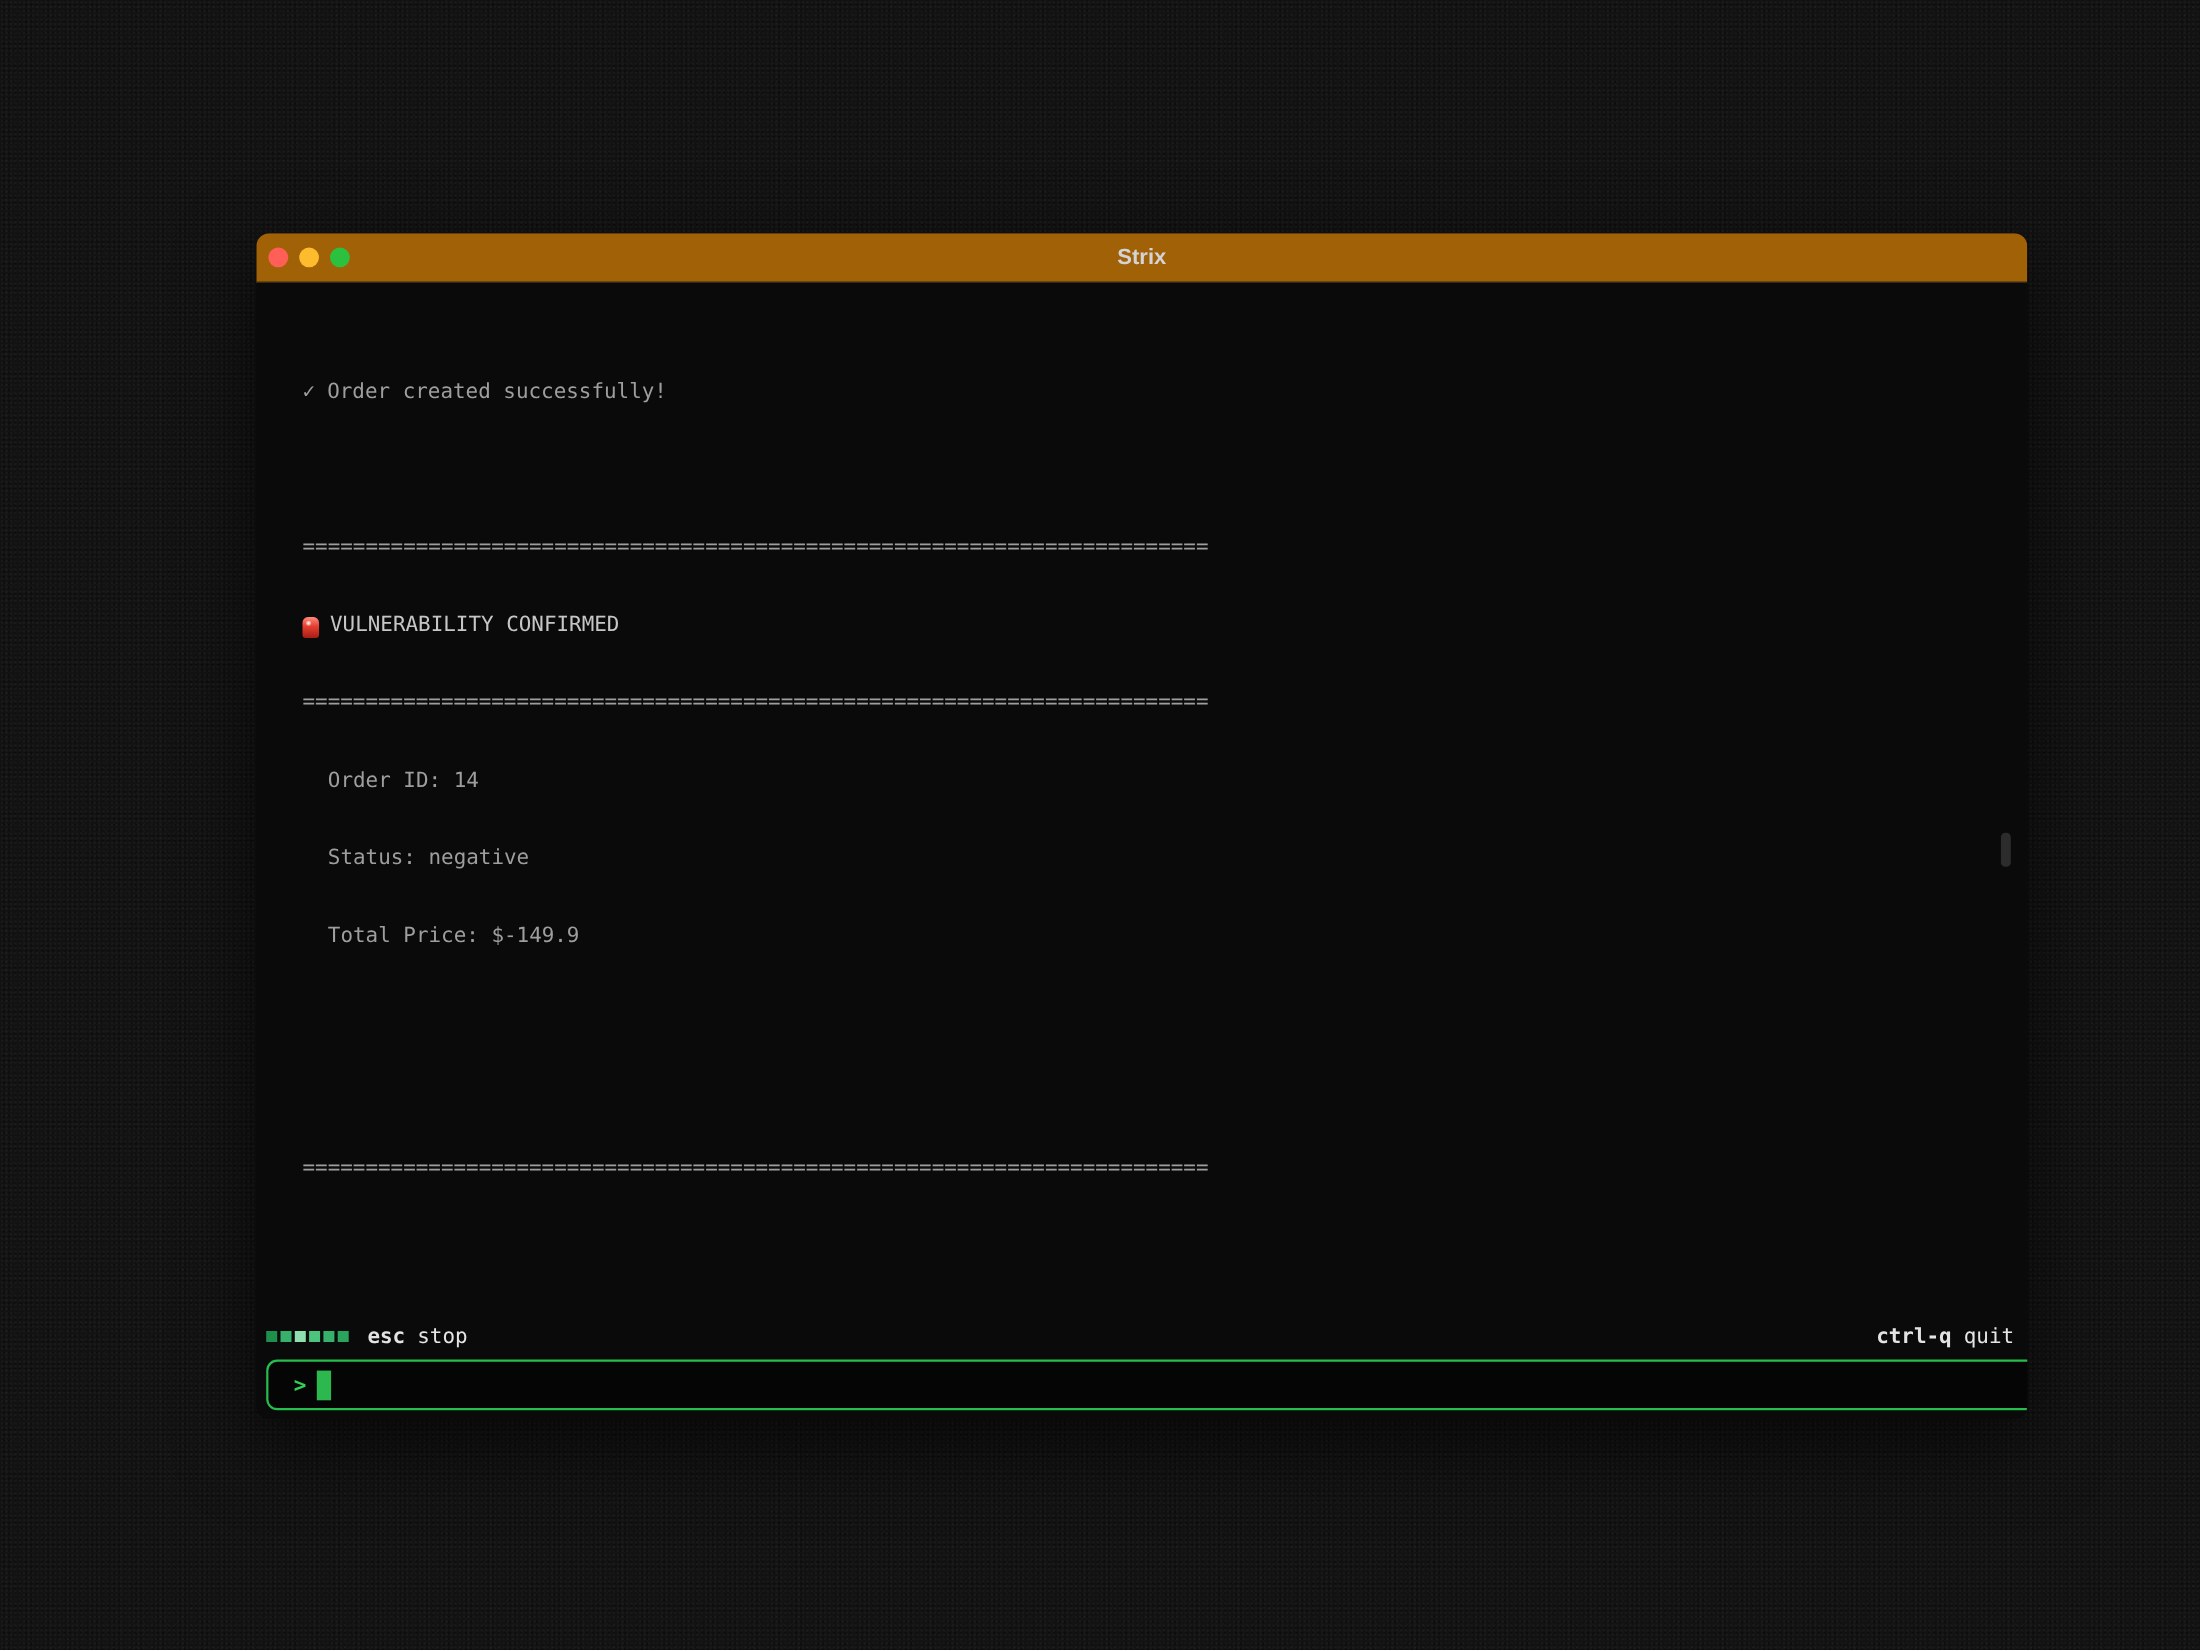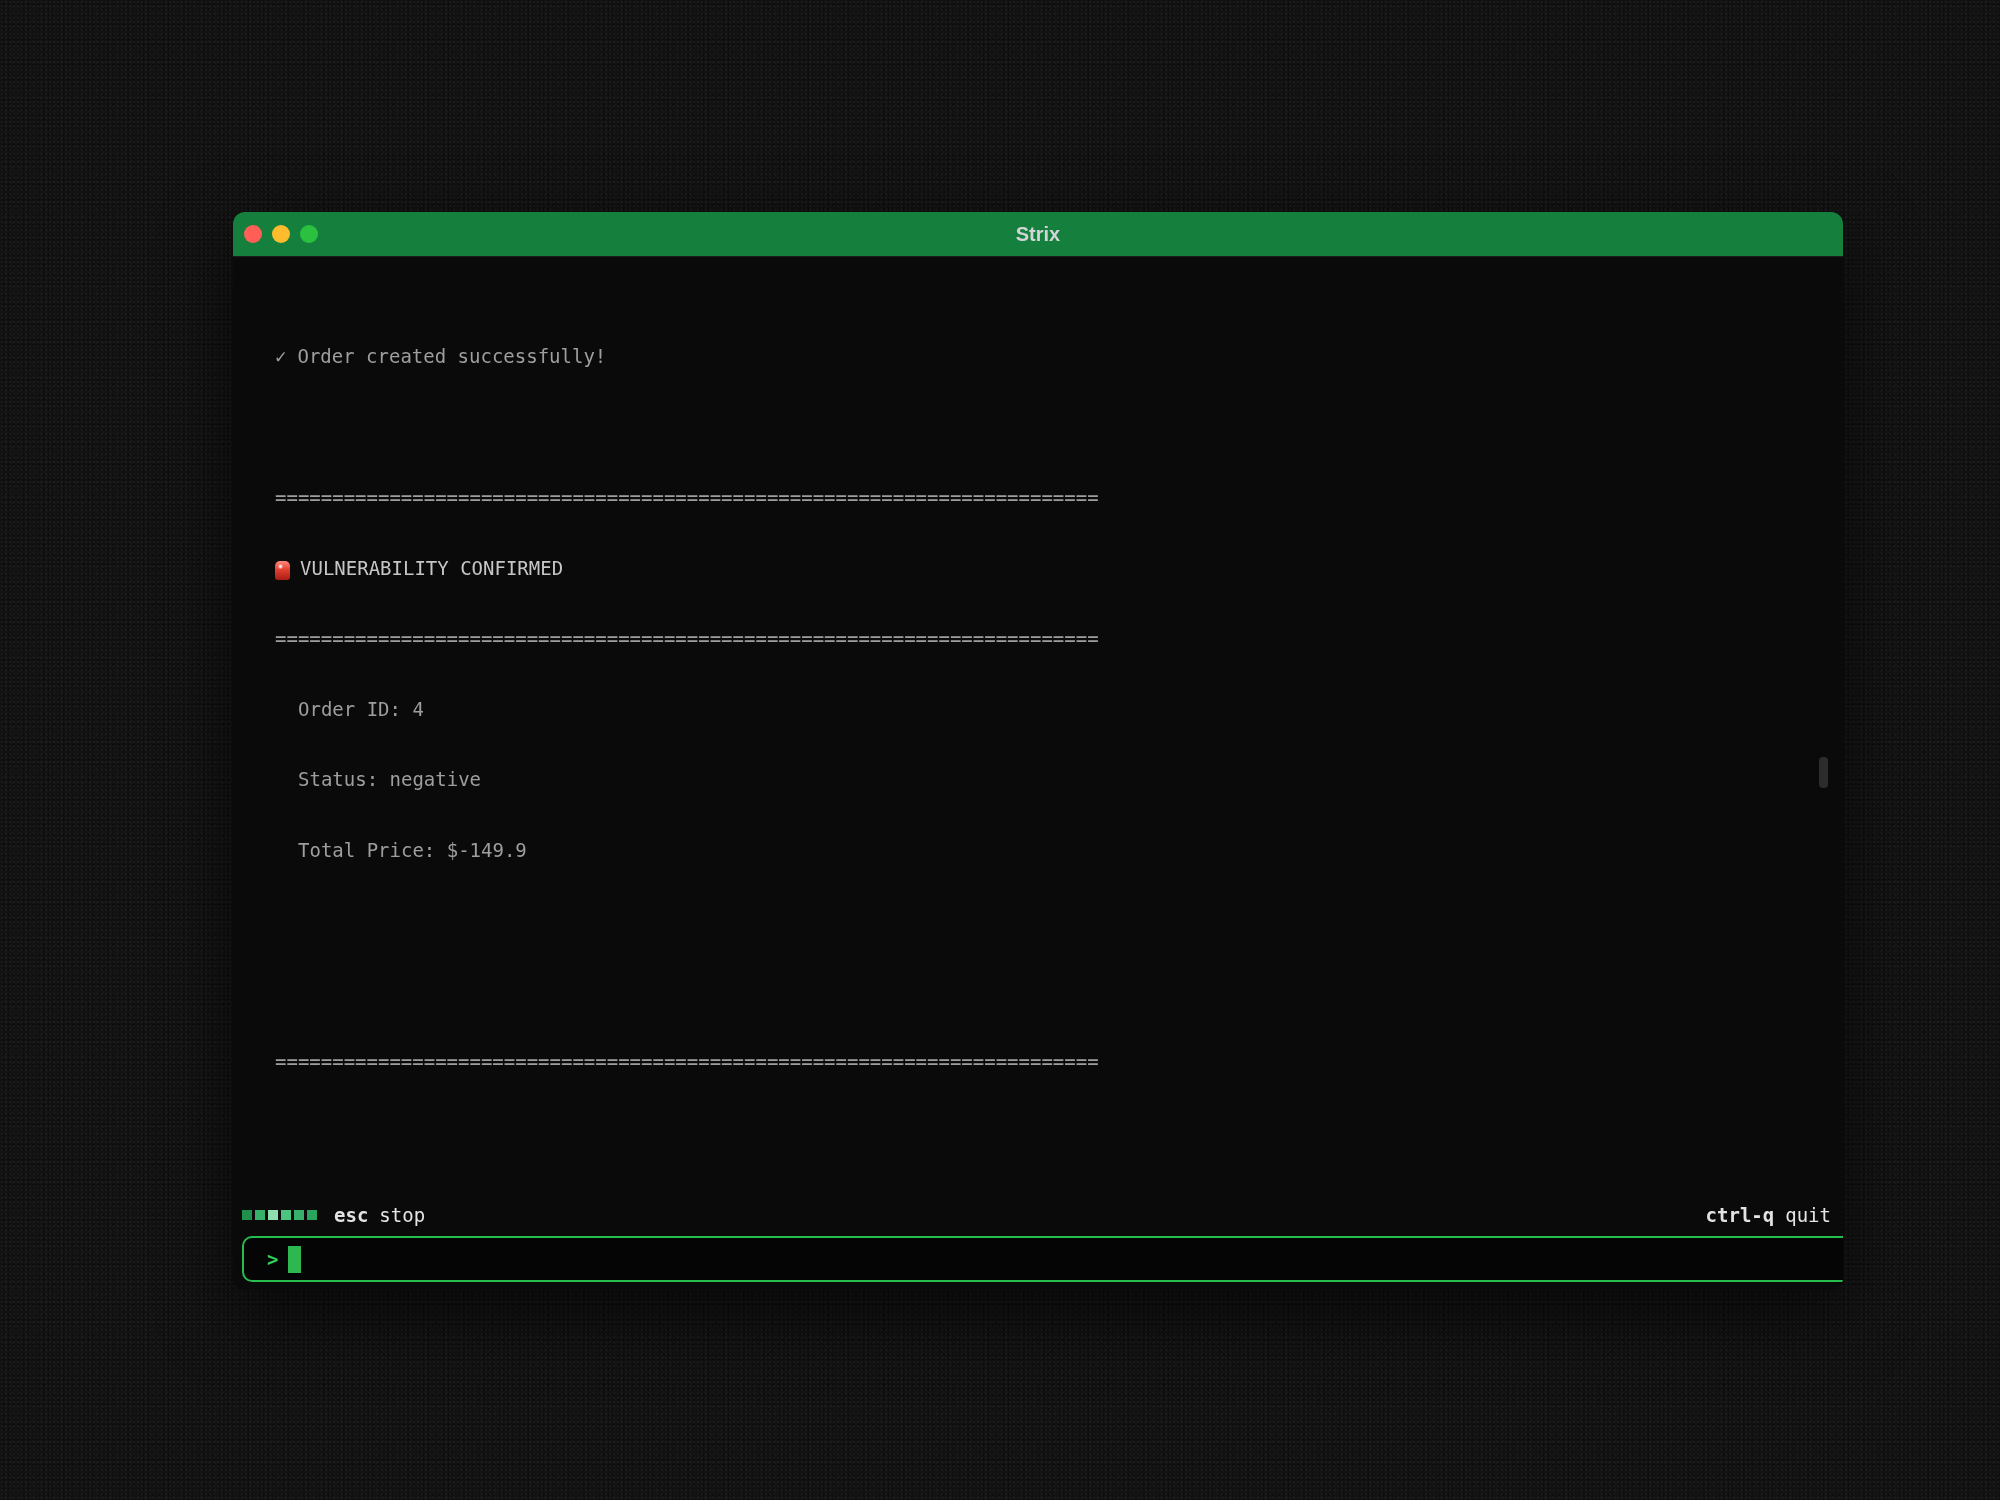--- a/index.html
+++ b/index.html
@@ -15,21 +15,21 @@
     font-family:"DejaVu Sans Mono", monospace;
   }
 
   
   .window{
     position:absolute;left:233px;top:212px;width:1610px;height:1078px;
     background:#0a0a0a;border-radius:12px;overflow:hidden;
     box-shadow:0 24px 70px rgba(0,0,0,0.6);
   }
   .titlebar{
-    position:absolute;left:0;top:0;right:0;height:44px;background:#15803d;
+    position:absolute;left:0;top:0;right:0;height:44px;background:#a16207;
     display:flex;align-items:center;justify-content:center;
     border-bottom:1px solid #1d1d1d;
   }
   .traffic{position:absolute;left:11px;top:0;height:44px;display:flex;align-items:center;gap:10px;}
   .tl{width:18px;height:18px;border-radius:50%;display:inline-block;}
   .tl.red{background:#ff5f57;}
   .tl.yellow{background:#fdbc2e;}
   .tl.green{background:#2bc13f;}
   .title{
     font-family:"Liberation Sans", sans-serif;font-size:20px;font-weight:bold;color:#d4d4d8;
@@ -105,21 +105,21 @@
     <div class="title">Strix</div>
   </div>
 
   <div class="content">
     <div class="out">
       <div class="line"><span class="check">✓</span><span>Order created successfully!</span></div>
       <div class="line"></div>
       <div class="line">========================================================================</div>
       <div class="line alert-heading"><span class="beacon-icon"></span><span>VULNERABILITY CONFIRMED</span></div>
       <div class="line">========================================================================</div>
-      <div class="line indent">Order ID: 4</div>
+      <div class="line indent">Order ID: 14</div>
       <div class="line indent">Status: negative</div>
       <div class="line indent">Total Price: $-149.9</div>
       <div class="line"></div>
       <div class="line"></div>
       <div class="line">========================================================================</div>
       <div class="line"></div>
       
     </div>
 
   </div>

